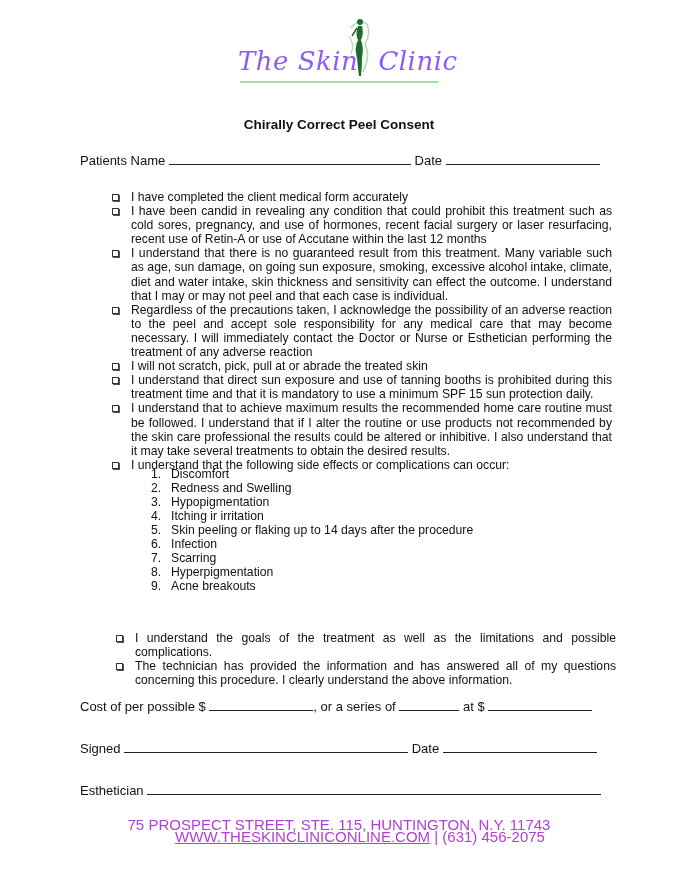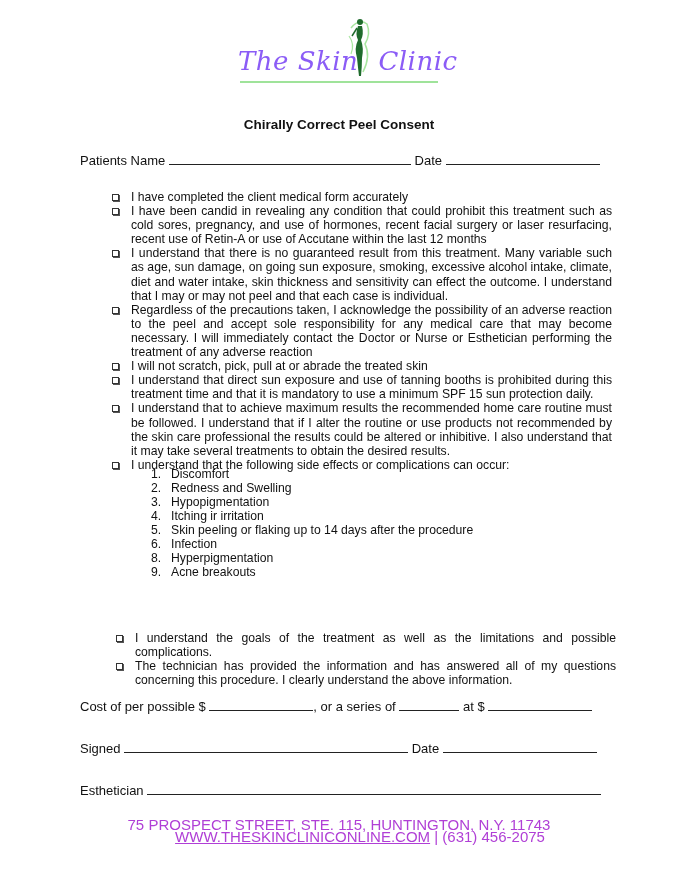--- a/index.html
+++ b/index.html
@@ -80,20 +80,21 @@
   <li class="consent-item"><span class="cb"></span><span>I understand that the following side effects or complications can occur:</span></li>
 </ul>
 
 <ol class="side-effects">
   <li><span class="num">1.</span><span>Discomfort</span></li>
   <li><span class="num">2.</span><span>Redness and Swelling</span></li>
   <li><span class="num">3.</span><span>Hypopigmentation</span></li>
   <li><span class="num">4.</span><span>Itching ir irritation</span></li>
   <li><span class="num">5.</span><span>Skin peeling or flaking up to 14 days after the procedure</span></li>
   <li><span class="num">6.</span><span>Infection</span></li>
+  <li><span class="num">7.</span><span>Scarring</span></li>
   <li><span class="num">8.</span><span>Hyperpigmentation</span></li>
   <li><span class="num">9.</span><span>Acne breakouts</span></li>
 </ol>
 
 <ul class="consent-list2">
   <li class="consent-item"><span class="cb"></span><span>I understand the goals of the treatment as well as the limitations and possible complications.</span></li>
   <li class="consent-item"><span class="cb"></span><span>The technician has provided the information and has answered all of my questions concerning this procedure.  I clearly understand the above information.</span></li>
 </ul>
 
 <div class="line-field" style="left:80px; top:699px;">

